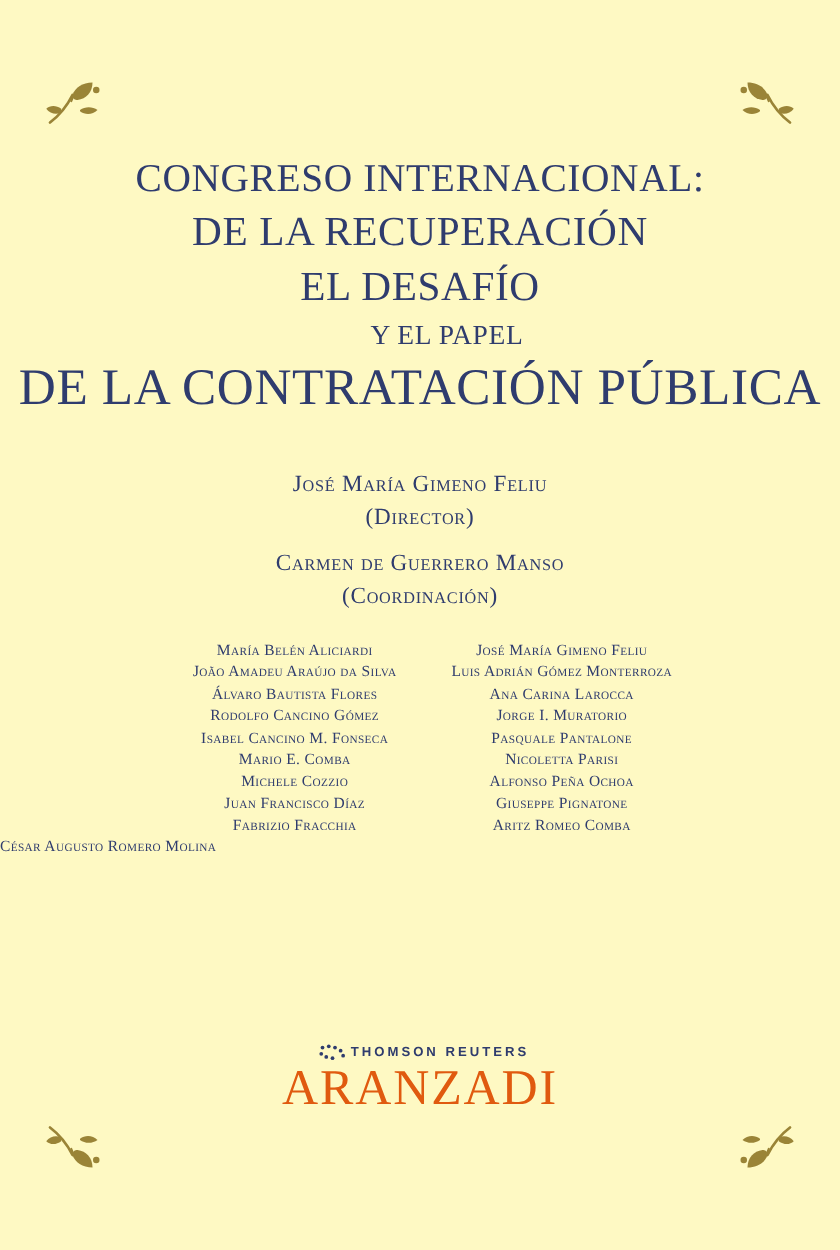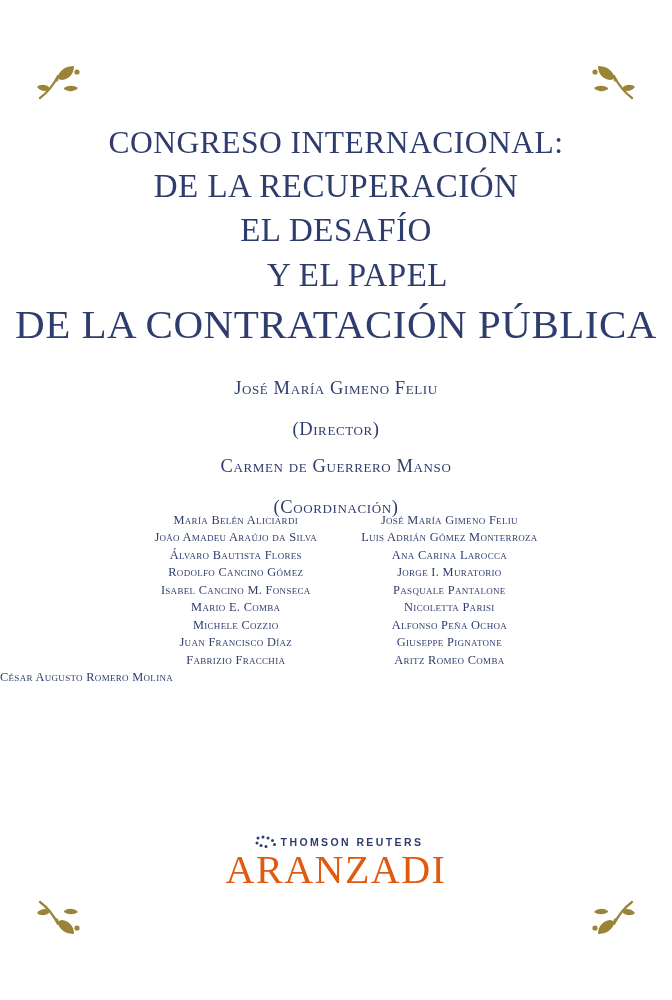--- a/index.html
+++ b/index.html
@@ -11,21 +11,21 @@
     height: 1000px;
     background: #b5aaa8;
     font-family: "Liberation Serif", serif;
     overflow: hidden;
     position: relative;
   }
 
   .cover {
     position: absolute;
     inset: 0;
-    background: #ffffff;
+    background: #fef9c3;
   }
 
   
   .ornament {
     position: absolute;
     color: #9a8437;
     font-size: 34px;
     line-height: 1;
     user-select: none;
   }
@@ -49,40 +49,40 @@
     font-size: 33px;
     letter-spacing: 0.5px;
     line-height: 1.34;
     font-weight: 400;
     text-transform: uppercase;
     white-space: nowrap;
   }
   .title-line.l1 { font-size: 31.5px; }
   .title-line.l2 { font-size: 33px; }
   .title-line.l3 { font-size: 33px; }
-  .title-line.l4 { font-size: 33px; margin-left: 43px; }
+  .title-line.l4 { font-size: 22px; margin-left: 43px; }
   .title-line.l5 { font-size: 41px; }
 
   
   .editors {
     position: absolute;
     top: 378px;
     left: 0;
     right: 0;
     text-align: center;
     color: #2f3c6e;
   }
   .editor-name {
     font-size: 18.5px;
     letter-spacing: 0.6px;
   }
   .editor-role {
     font-size: 18.5px;
     letter-spacing: 0.6px;
-    margin-top: 20px;
+    margin-top: 5px;
   }
   .editor-gap { height: 16px; }
 
   .sc {
     
     font-variant: small-caps;
   }
 
   
   .contributors {

